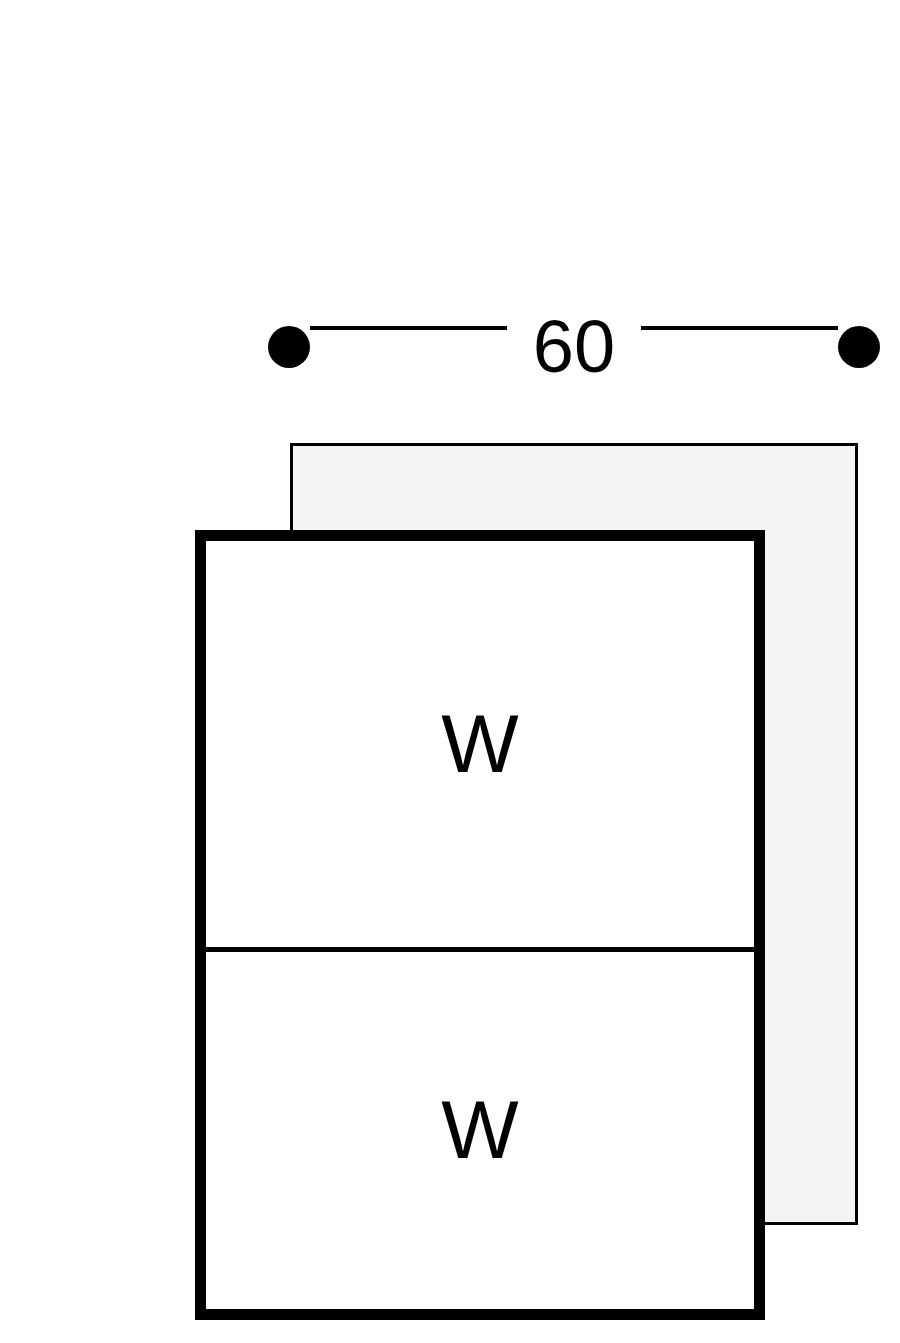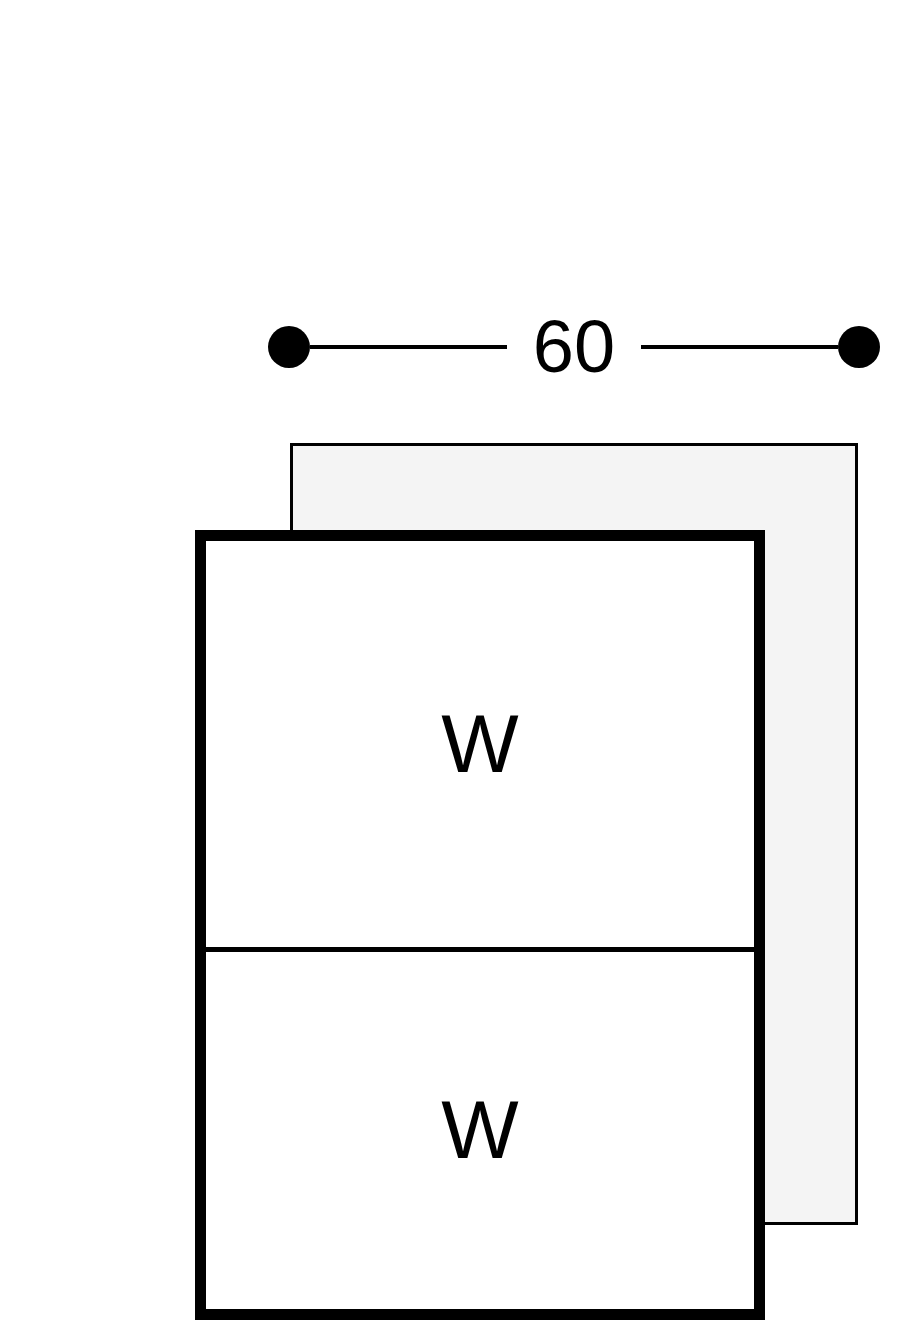--- a/index.html
+++ b/index.html
@@ -17,21 +17,20 @@
   }
 
   
   .dim-row {
     position: absolute;
     left: 268px;
     top: 326px;
     width: 612px;
     height: 42px;
     display: flex;
-    align-items: center;
   }
   .dim-dot {
     width: 42px;
     height: 42px;
     border-radius: 50%;
     background: #000000;
     flex-shrink: 0;
   }
   .dim-line {
     flex: 1;

